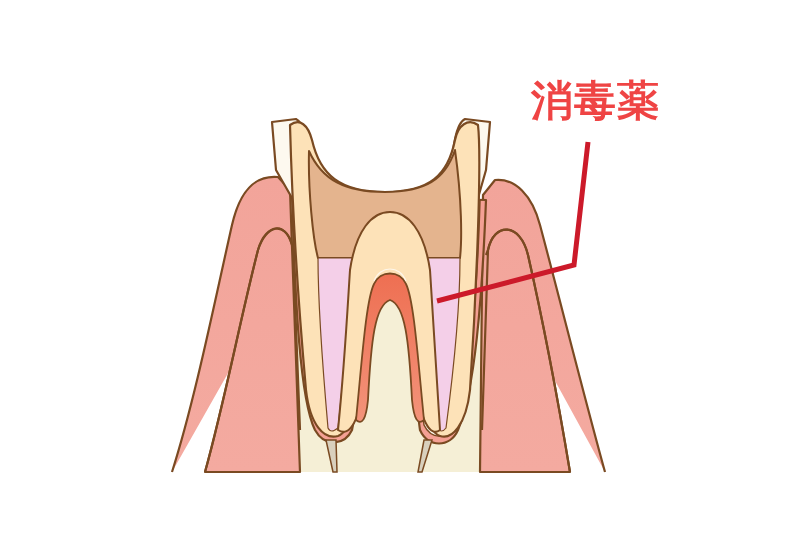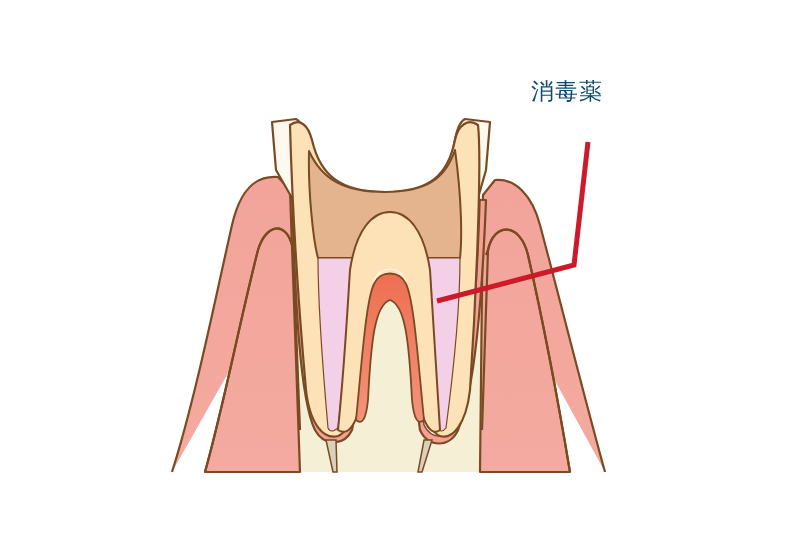--- a/index.html
+++ b/index.html
@@ -2,24 +2,24 @@
 <html><head>
   <meta charset="utf-8">
   <style>
     html, body { margin: 0; padding: 0; background: #ffffff; }
     body { width: 800px; height: 560px; position: relative; overflow: hidden; }
     #stage { position: absolute; left: 0; top: 0; width: 800px; height: 560px; }
     .label {
       position: absolute;
       left: 531px; top: 80px;
       font-family: "DejaVu Sans", sans-serif;
-      font-weight: normal;
-      font-size: 23px;
+      font-weight: bold;
+      font-size: 42px;
       letter-spacing: 1px;
-      color: #0c4a6e;
+      color: #ef4444;
       line-height: 1;
     }
   </style>
 </head>
 <body>
 
 <svg id="stage" viewBox="0 0 800 560" xmlns="http://www.w3.org/2000/svg">
   <defs>
     <linearGradient id="gumGrad" x1="0" y1="0" x2="0" y2="1">
       <stop offset="0" stop-color="#f2a49a"></stop>

